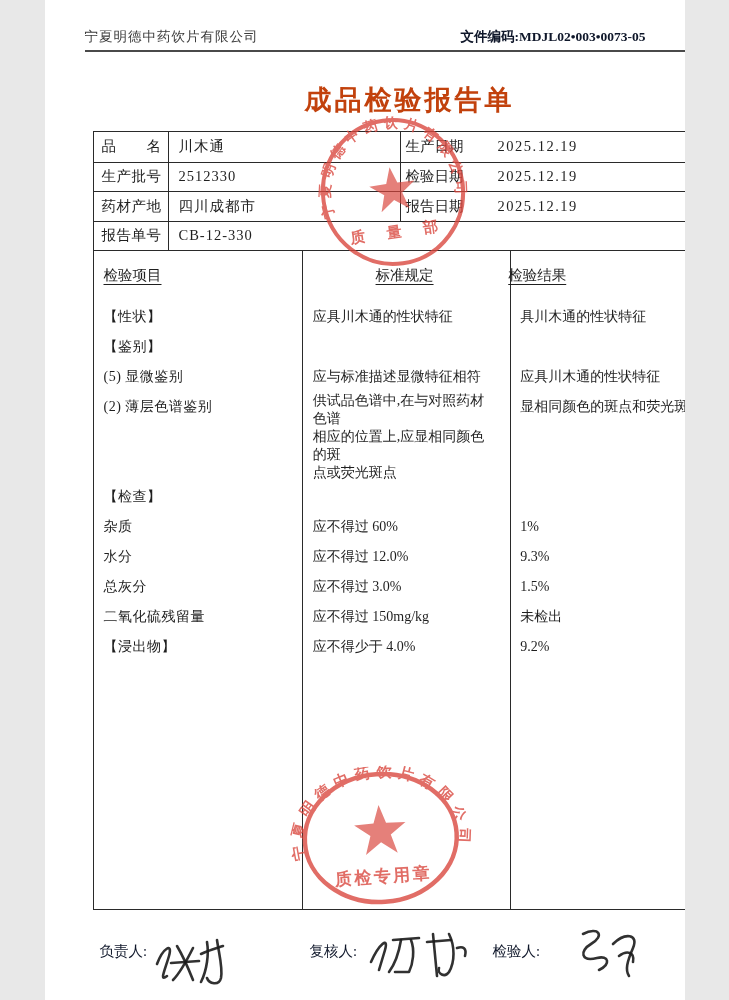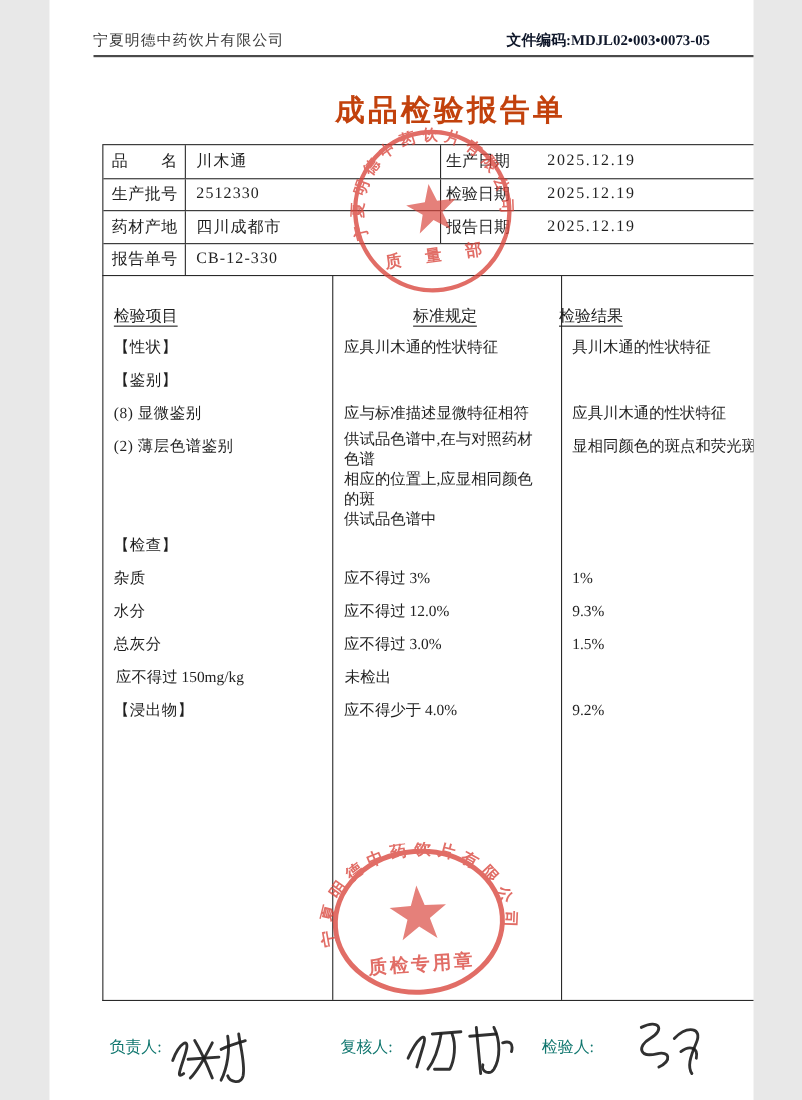--- a/index.html
+++ b/index.html
@@ -24,39 +24,39 @@
   .ival{width:232px;padding-left:10px;border-left:1px solid #2a2a2a;letter-spacing:1px;}
   .ival.span{flex:1;}
   .irt{flex:1;border-left:1px solid #2a2a2a;padding-left:5px;}
   .irlbl{display:inline-block;width:92px;font-family:Liberation Serif, serif;}
   .irval{letter-spacing:1.5px;}
   
   .insp-table{position:absolute;left:48px;top:250px;width:640px;height:660px;border:1px solid #2a2a2a;border-top:none;box-sizing:border-box;}
   .vline{position:absolute;top:0;width:1px;height:100%;background:#2a2a2a;}
   .vline.v1{left:208px;} .vline.v2{left:416px;}
   .insp-head{position:absolute;top:0;left:0;width:100%;height:50px;display:flex;}
-  .hcell{box-sizing:border-box;font-size:14.5px;padding-top:28px;}
+  .hcell{box-sizing:border-box;font-size:14.5px;padding-top:16px;}
   .hcell span{text-decoration:underline;text-underline-offset:4px;}
   .h-item{width:208px;padding-left:10px;}
   .h-std{width:208px;text-align:center;}
   .h-res{width:224px;text-align:left;}
   .insp-body{position:absolute;top:52px;left:0;width:100%;}
   .trow{display:flex;align-items:flex-start;}
   .tcell{box-sizing:border-box;font-size:14px;line-height:30px;min-height:30px;}
   .t-item{width:208px;padding-left:10px;letter-spacing:.5px;}
   .t-std{width:208px;padding-left:12px;padding-right:20px;}
   .t-res{width:224px;padding-left:12px;}
   .stdline{line-height:18px;}
   
   .concl{position:absolute;left:48px;top:910px;width:640px;height:30px;border:1px solid #2a2a2a;border-top:none;
     box-sizing:border-box;font-size:14.5px;line-height:28px;padding-left:8px;}
   .concl b{letter-spacing:1px;}
   
   .signline{position:absolute;left:0;top:938px;width:729px;height:62px;font-size:14.5px;}
-  .signlbl{position:absolute;top:4px;color:#0f766e;}
+  .signlbl{position:absolute;top:4px;color:#0f172a;}
   .s1{left:55px;} .s2{left:265px;} .s3{left:448px;}
   .sig{position:absolute;}
   .sig path{stroke:#1b1b1b;stroke-width:2.6;fill:none;stroke-linecap:round;stroke-linejoin:round;opacity:.9;}
   .sigA{left:98px;top:-8px;} .sigB{left:316px;top:-12px;} .sigC{left:524px;top:-16px;}
   
   .stamp{position:absolute;pointer-events:none;opacity:.78;}
   .stamp-top{left:263px;top:107px;transform:rotate(-8deg);}
   .stamp-bottom{left:241px;top:766px;transform:rotate(-4deg);}
   .stamp text{font-family:"Liberation Serif","DejaVu Serif",serif;font-weight:bold;}
 </style>
@@ -115,54 +115,55 @@
           <div class="tcell t-item">【性状】</div>
           <div class="tcell t-std">应具川木通的性状特征</div>
           <div class="tcell t-res">具川木通的性状特征</div>
         </div>
         <div class="trow">
           <div class="tcell t-item">【鉴别】</div>
           <div class="tcell t-std"></div>
           <div class="tcell t-res"></div>
         </div>
         <div class="trow">
-          <div class="tcell t-item">(8) 显微鉴别</div>
+          <div class="tcell t-item">(5) 显微鉴别</div>
           <div class="tcell t-std">应与标准描述显微特征相符</div>
           <div class="tcell t-res">应具川木通的性状特征</div>
         </div>
         <div class="trow">
           <div class="tcell t-item">(2) 薄层色谱鉴别</div>
           <div class="tcell t-std">
             <div class="stdline">供试品色谱中,在与对照药材色谱</div>
             <div class="stdline">相应的位置上,应显相同颜色的斑</div>
-            <div class="stdline">供试品色谱中</div>
+            <div class="stdline">点或荧光斑点</div>
           </div>
           <div class="tcell t-res">显相同颜色的斑点和荧光斑点</div>
         </div>
         <div class="trow">
           <div class="tcell t-item">【检查】</div>
           <div class="tcell t-std"></div>
           <div class="tcell t-res"></div>
         </div>
         <div class="trow">
           <div class="tcell t-item">杂质</div>
-          <div class="tcell t-std">应不得过 3%</div>
+          <div class="tcell t-std">应不得过 60%</div>
           <div class="tcell t-res">1%</div>
         </div>
         <div class="trow">
           <div class="tcell t-item">水分</div>
           <div class="tcell t-std">应不得过 12.0%</div>
           <div class="tcell t-res">9.3%</div>
         </div>
         <div class="trow">
           <div class="tcell t-item">总灰分</div>
           <div class="tcell t-std">应不得过 3.0%</div>
           <div class="tcell t-res">1.5%</div>
         </div>
         <div class="trow">
+          <div class="tcell t-item">二氧化硫残留量</div>
           <div class="tcell t-std">应不得过 150mg/kg</div>
           <div class="tcell t-res">未检出</div>
         </div>
         <div class="trow">
           <div class="tcell t-item">【浸出物】</div>
           <div class="tcell t-std">应不得少于 4.0%</div>
           <div class="tcell t-res">9.2%</div>
         </div>
       </div>
   </div>

